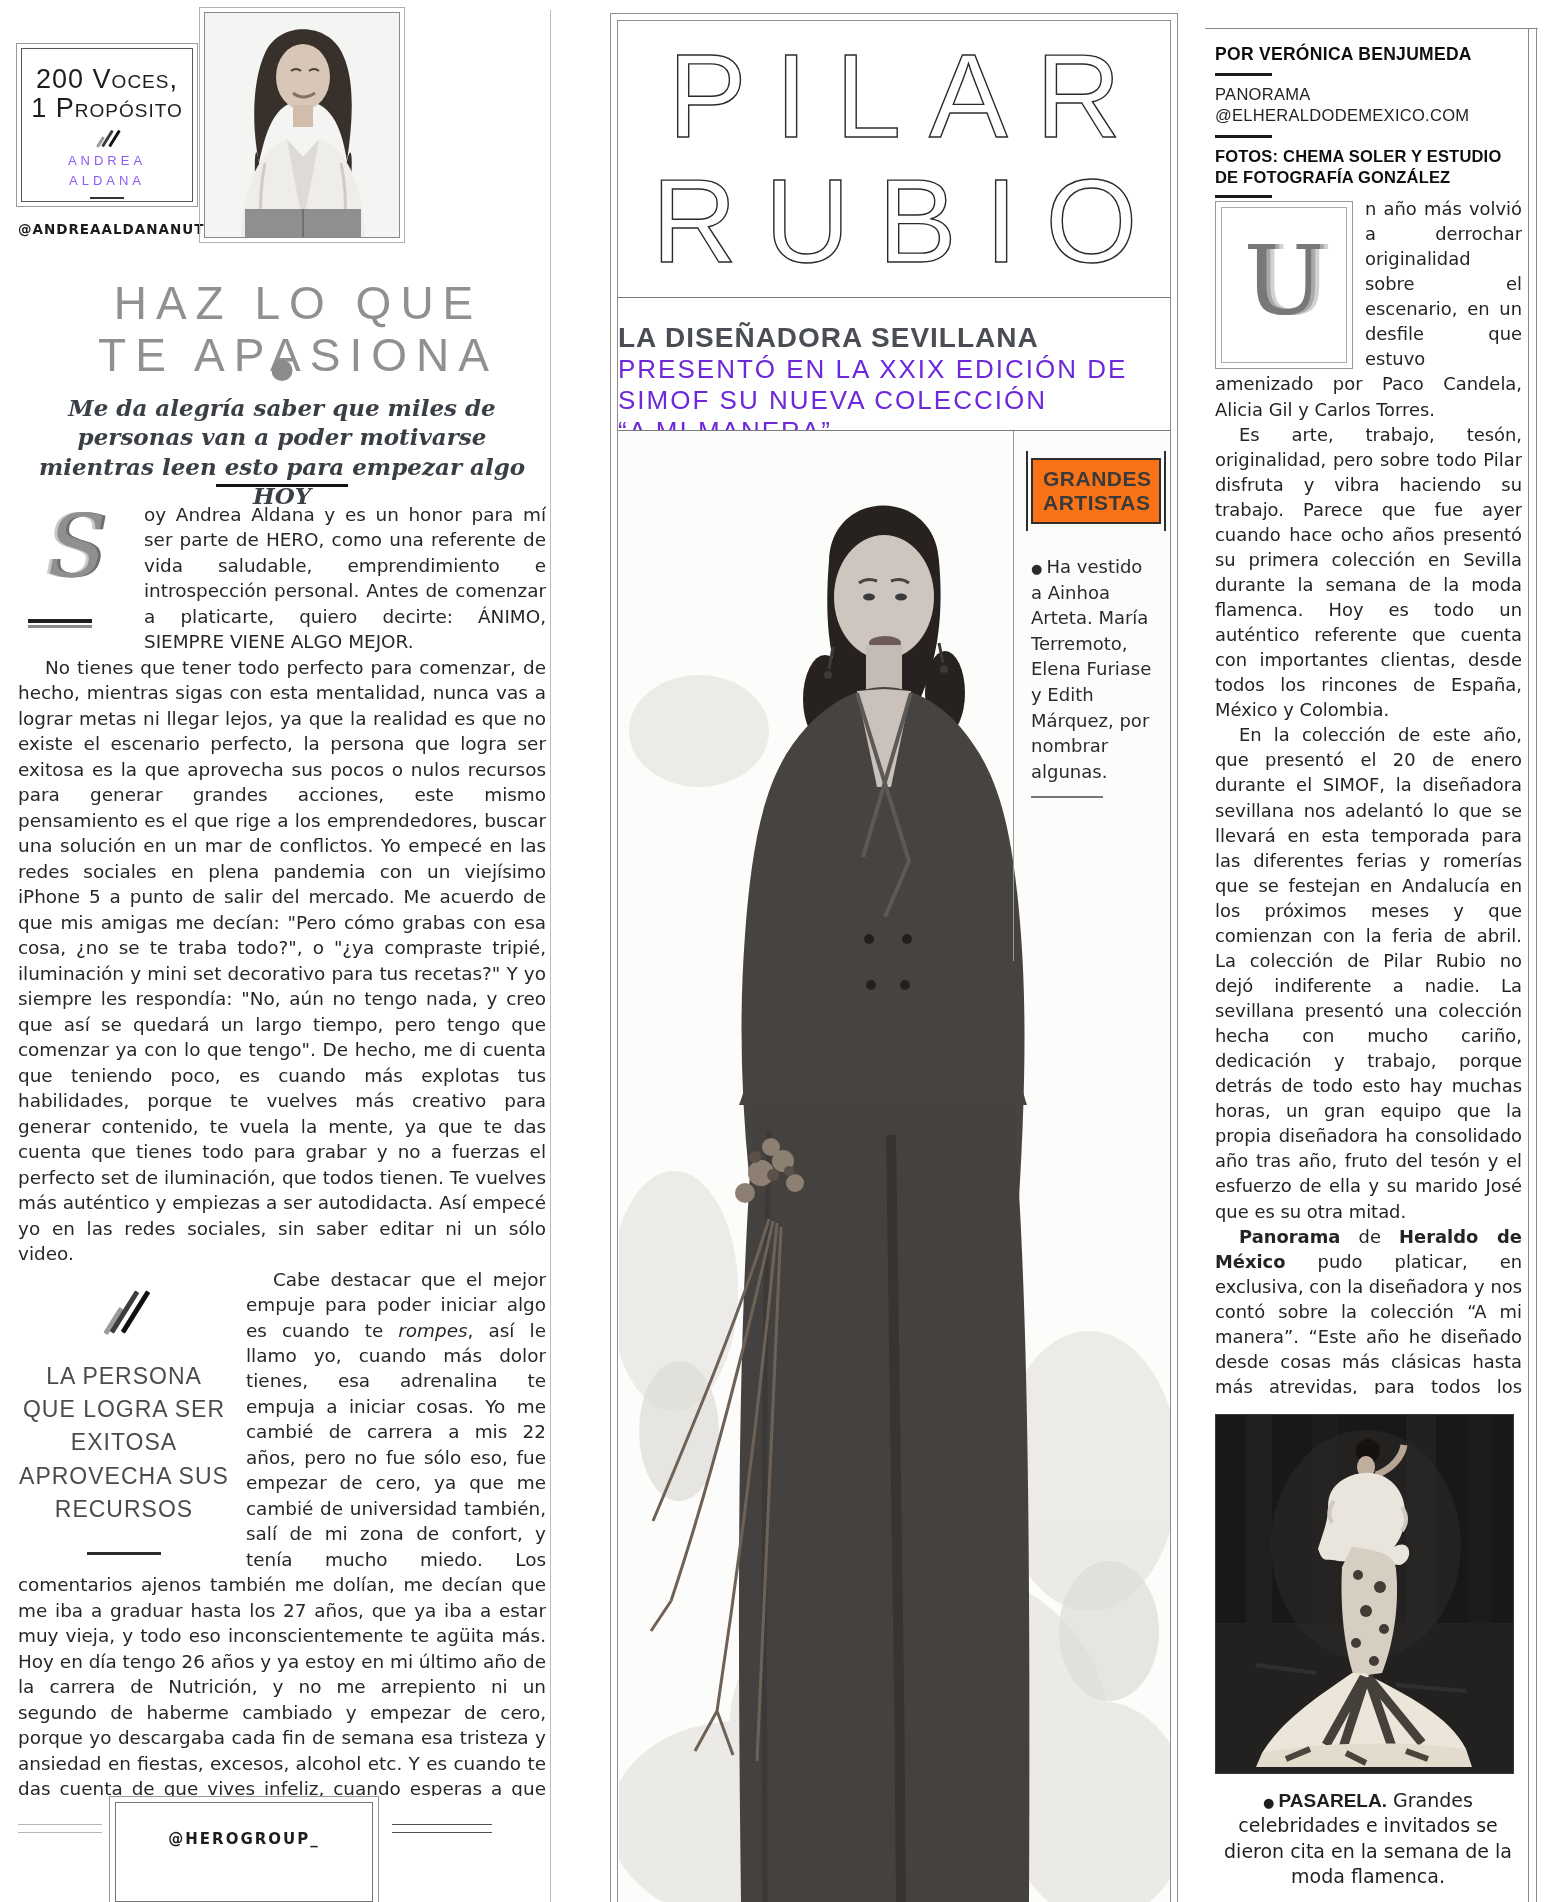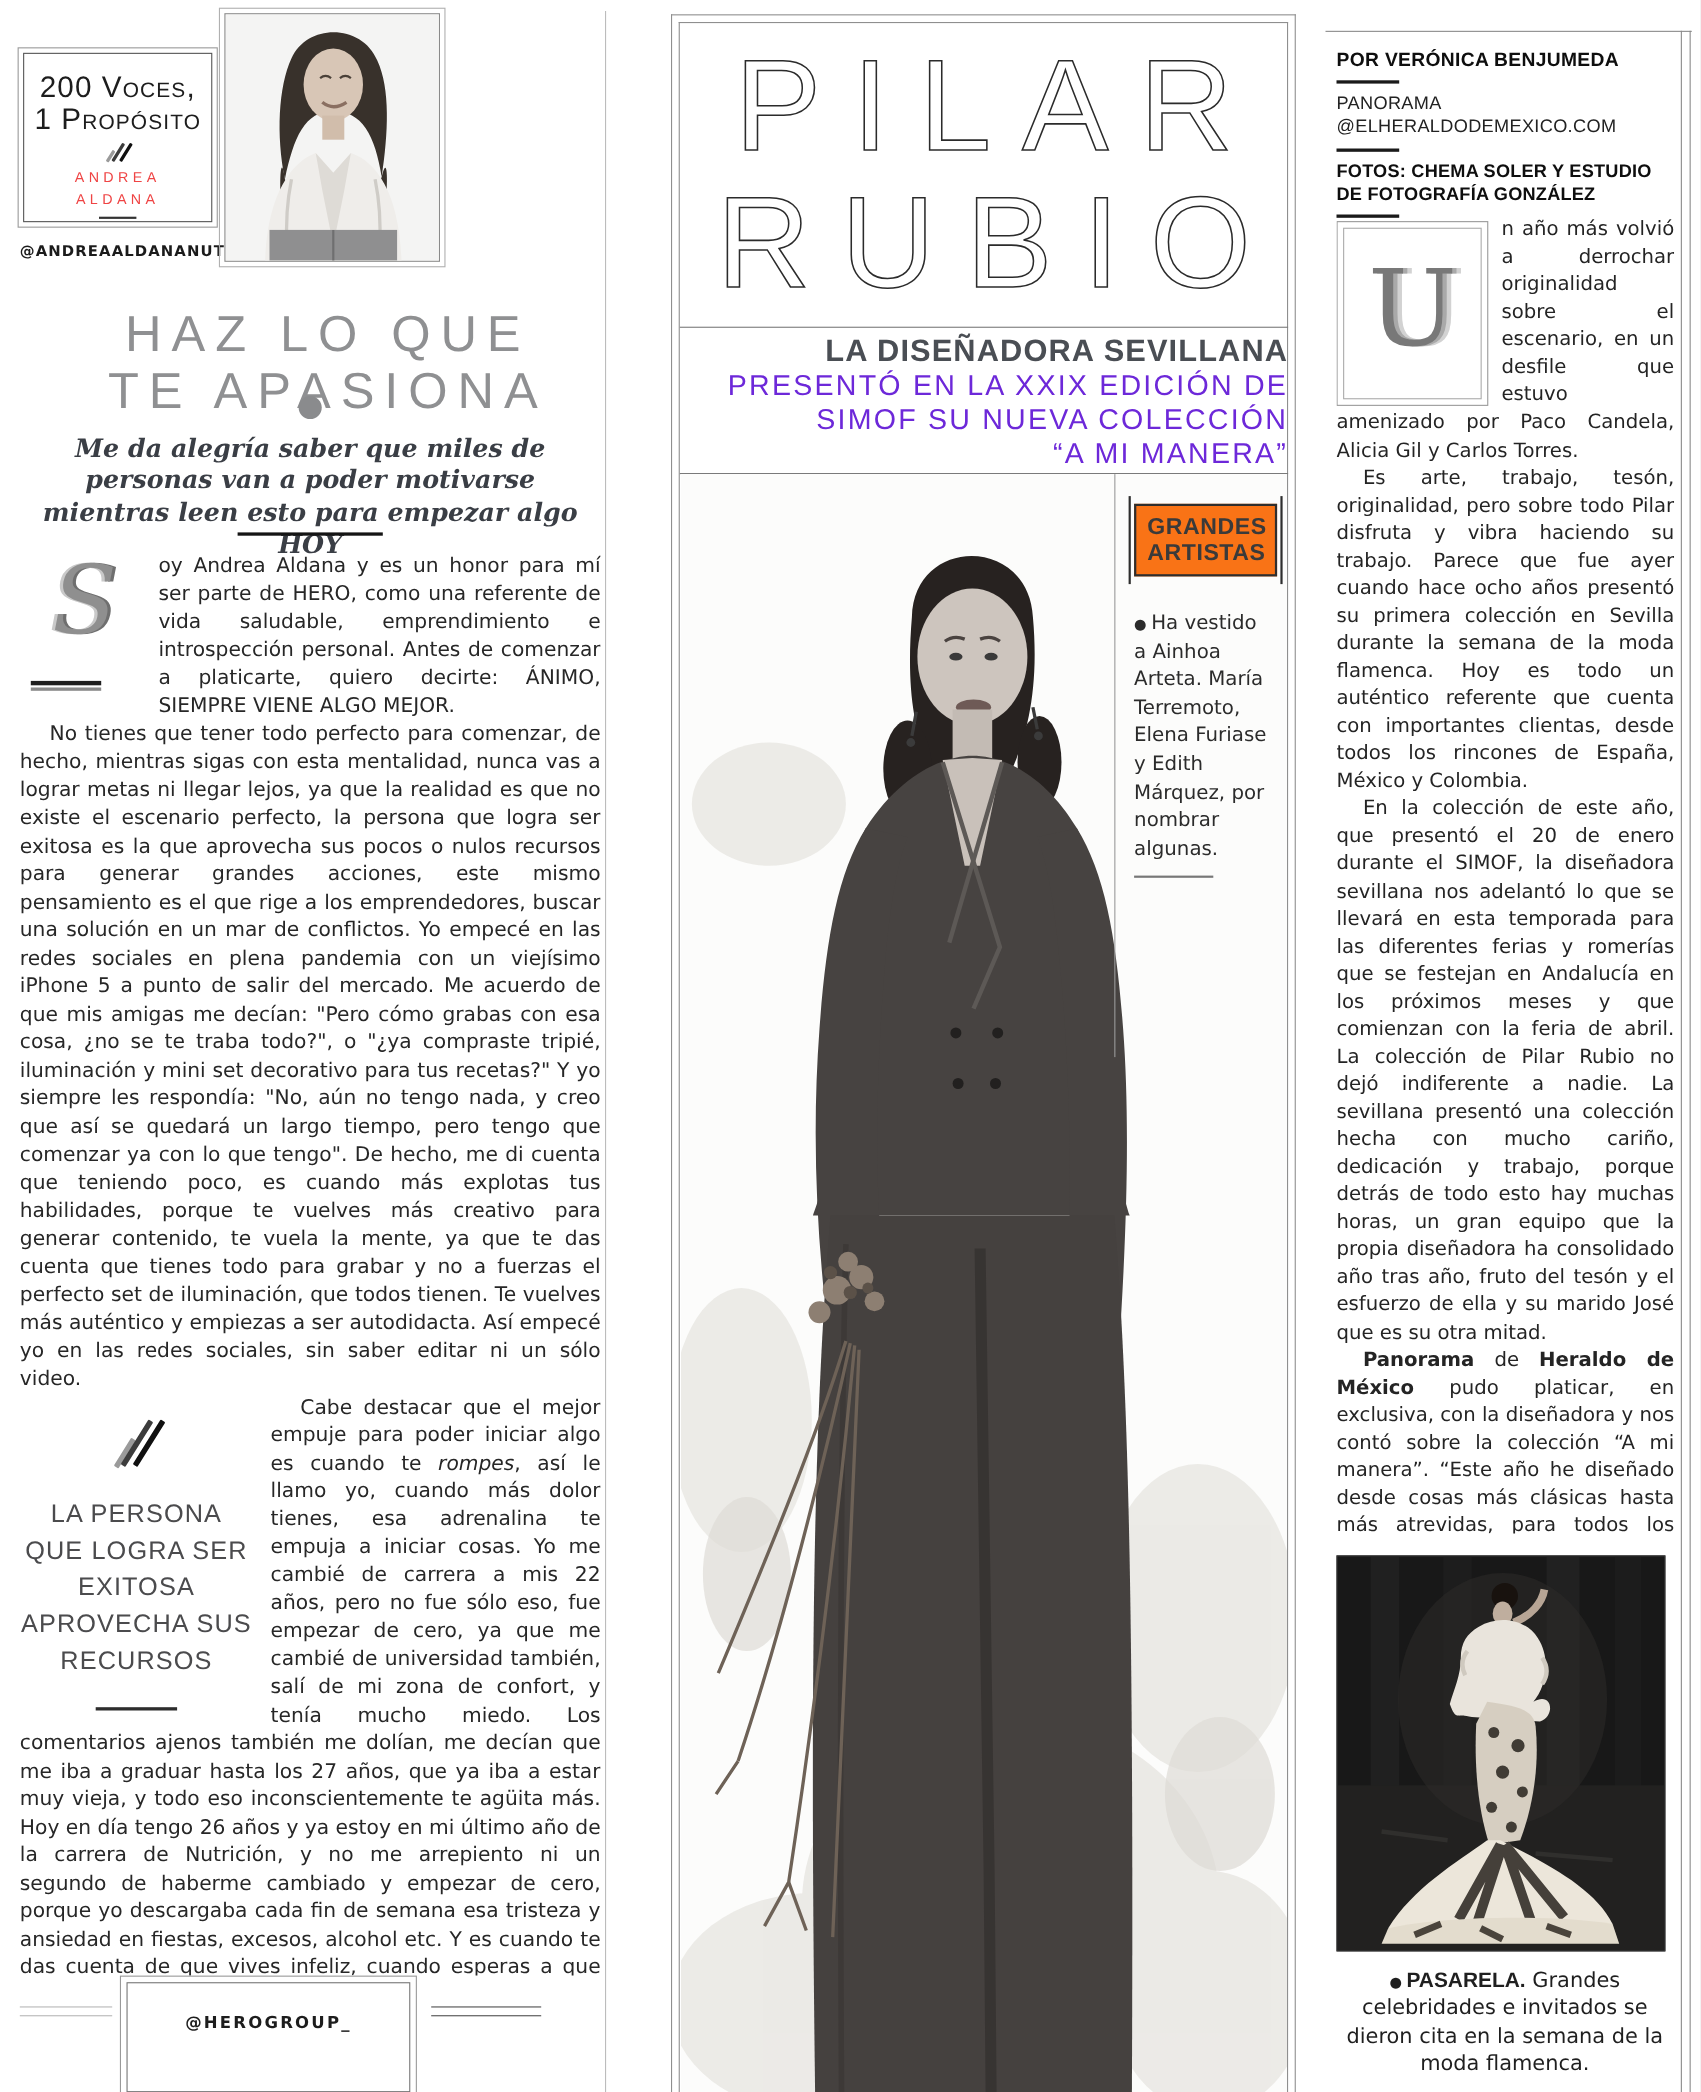--- a/index.html
+++ b/index.html
@@ -15,21 +15,21 @@
     position:absolute; left:3px; top:48px; width:172px; height:154px;
     border:1px solid #555; outline:1px solid #9a9a9a; outline-offset:4px;
     text-align:center; padding-top:16px;
   }
   .logo-title { font-family:"Liberation Sans",sans-serif; font-variant:small-caps; font-size:27px; letter-spacing:1px; color:#1d1d1d; line-height:1.06; }
   .slashes { display:inline-block; margin:7px 0 2px; white-space:nowrap; }
   .slashes i { display:inline-block; width:3px; margin:0 2px; transform:rotate(32deg); border-radius:1px; vertical-align:bottom; }
   .slashes.sm i:nth-child(1){ background:#9a9a9a; height:12px; }
   .slashes.sm i:nth-child(2){ background:#3c3c3c; height:19px; }
   .slashes.sm i:nth-child(3){ background:#101010; height:19px; }
-  .logo-author { font-family:"Liberation Sans",sans-serif; font-size:13px; letter-spacing:4px; color:#ef4444; width:96px; margin:1px auto 0; line-height:1.5; }
+  .logo-author { font-family:"Liberation Sans",sans-serif; font-size:13px; letter-spacing:4px; color:#8b5cf6; width:96px; margin:1px auto 0; line-height:1.5; }
   .logo-rule { width:34px; border-top:2px solid #333; margin:7px auto 0; }
   .logo-handle { position:absolute; left:0; top:221px; width:178px; text-align:center; font-weight:bold; font-size:13.5px; letter-spacing:1px; color:#1b1b1b; }
   .portrait { position:absolute; left:186px; top:12px; width:196px; height:226px; margin:0; border:1px solid #8a8a8a; outline:1px solid #b0b0b0; outline-offset:4px; overflow:hidden; background:#f5f5f4; }
   .headline { position:absolute; top:262px; left:0; width:100%; margin:16px; text-align:center; font-family:"Liberation Sans",sans-serif; font-weight:300; font-size:46px; letter-spacing:9px; color:#8f9092; line-height:1.12; }
   .dot-sep { position:absolute; top:360px; left:50%; transform:translateX(-50%); width:21px; height:21px; border-radius:50%; background:#8a8b8d; }
   .deck { position:absolute; top:393px; left:4px; width:520px; margin:0; text-align:center; font-family:"DejaVu Serif",serif; font-style:italic; font-weight:bold; font-size:23px; line-height:1.28; color:#3a3e45; }
   .deck-rule { position:absolute; top:484px; left:50%; transform:translateX(-50%); width:132px; border-top:3px solid #141414; }
   .article { text-align:justify; }
   .left-article { position:absolute; top:502px; left:0; width:528px; height:1294px; overflow:hidden; font-size:18.4px; line-height:1.385; color:#272727; }
   .para { margin:0; text-indent:27px; }
@@ -57,21 +57,21 @@
   .right-topline { position:absolute; left:1205px; top:28px; width:333px; border-top:1px solid #8a8a8a; }
   .right-border { position:absolute; left:1528px; top:28px; width:9px; height:1874px; border-left:1px solid #8a8a8a; border-right:1px solid #8a8a8a; }
   
   .big-title { position:absolute; left:618px; top:34px; width:553px; margin:0; text-align:center; font-family:"Liberation Sans",sans-serif; font-weight:100; color:#2b2b2b; }
   .big-title span { display:block; font-size:118px; line-height:1.06; letter-spacing:28px; margin-right:-28px; }
   @supports (-webkit-text-stroke:1px black) {
     .big-title span { color:transparent; -webkit-text-stroke:1.4px #2b2b2b; }
   }
   .mid-hr { position:absolute; left:618px; width:553px; border-top:1px solid #7a7a7a; }
   .hr1 { top:297px; } .hr2 { top:430px; }
-  .subtitle { position:absolute; left:618px; top:303px; width:553px; text-align:right; font-family:"Liberation Sans",sans-serif; }
+  .subtitle { position:absolute; left:618px; top:322px; width:553px; text-align:left; font-family:"Liberation Sans",sans-serif; }
   .sub-bold { font-size:28px; font-weight:bold; color:#4a4e54; letter-spacing:1px; line-height:1.15; }
   .sub-light { font-size:26px; color:#6d28d9; letter-spacing:2px; line-height:1.18; }
   .main-photo { position:absolute; left:619px; top:431px; width:551px; height:1471px; margin:0; overflow:hidden; background:#fcfcfb; }
   .grandes { position:absolute; left:1013px; top:431px; width:158px; height:530px; border-left:1px solid #9a9a9a; padding:27px 12px 0 17px; }
   .grandes-box { position:relative; display:inline-block; border:2px solid #2e2e2e; padding:7px 7px 7px 10px; font-family:"Liberation Sans",sans-serif; font-weight:bold; font-size:21px; letter-spacing:0.5px; color:#3a3a3a; line-height:1.15; background:#f97316; }
   .grandes-box::before, .grandes-box::after { content:""; position:absolute; top:-9px; bottom:-9px; border-left:2px solid #2e2e2e; }
   .grandes-box::before { left:-7px; } .grandes-box::after { right:-7px; }
   .grandes-text { margin:30px 0 0; font-size:18px; line-height:1.42; color:#2b2b2b; text-align:left; }
   .grandes-text::before { content:"● "; font-size:13px; }
   .grandes-rule { width:72px; border-top:2px solid #777; margin-top:12px; }

